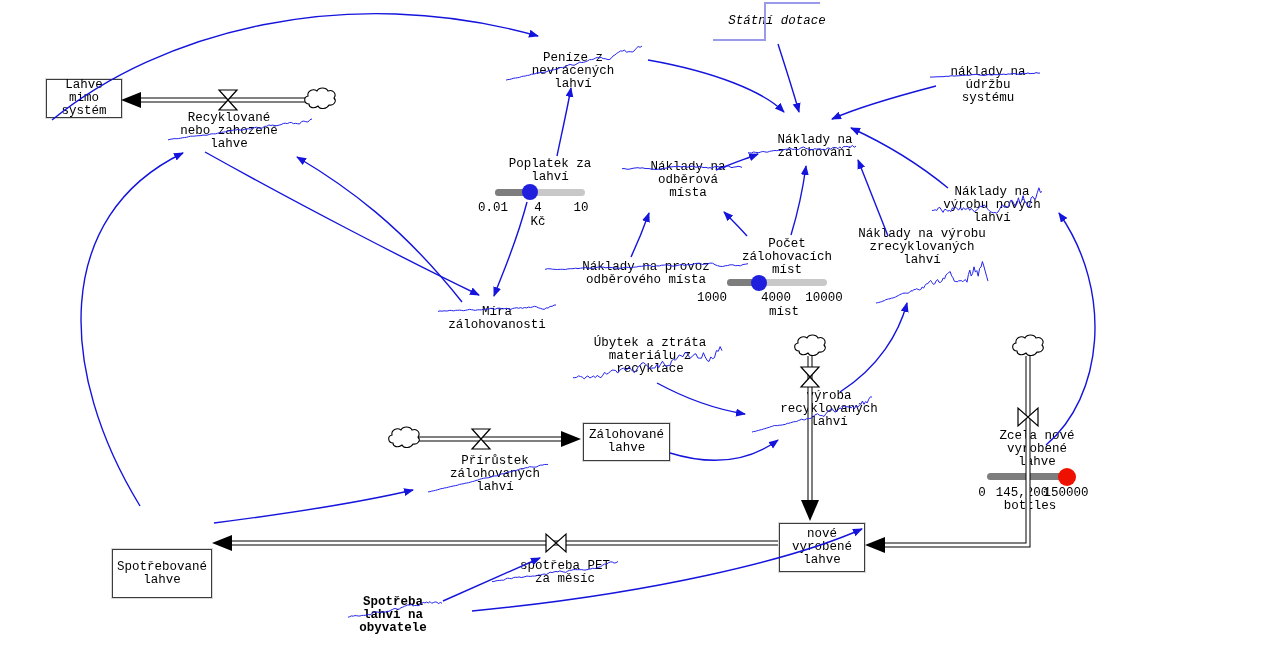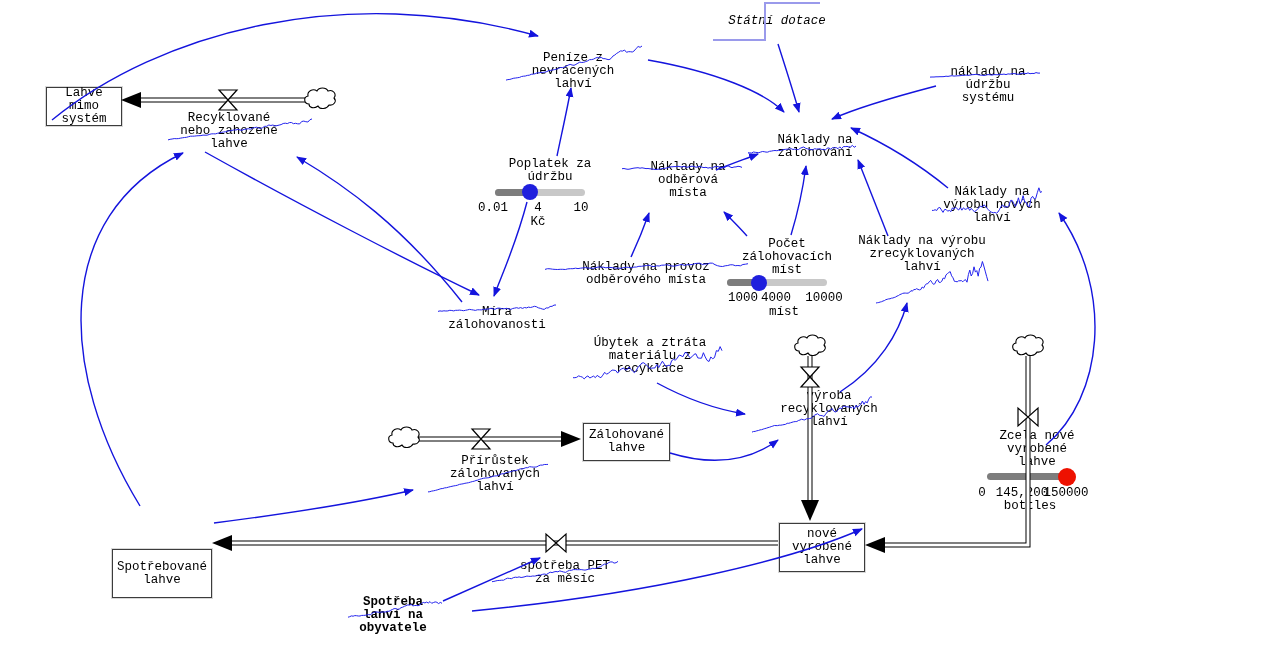--- a/index.html
+++ b/index.html
@@ -21,21 +21,21 @@
   .valve{fill:#fff;stroke:#000;stroke-width:1.2;}
   .cloud{fill:#fff;stroke:#000;stroke-width:1.1;}
   .sq{fill:none;stroke:#2222ee;stroke-width:1;}
   .step{fill:none;stroke:#9a9aeb;stroke-width:2;}
 </style>
 </head>
 <body>
 
 <div id="stage">
 
-  <div class="stock" style="left:46px;top:79px;width:74px;height:37px;margin-top:8px;">Lahve mimo
+  <div class="stock" style="left:46px;top:79px;width:74px;height:37px;">Lahve mimo
 systém</div>
   <div class="stock" style="left:583px;top:423px;width:85px;height:36px;">Zálohované
 lahve</div>
   <div class="stock" style="left:112px;top:509px;width:98px;height:47px;margin-top:40px;">Spotřebované
 lahve</div>
   <div class="stock" style="left:779px;top:523px;width:84px;height:47px;">nové
 vyrobené
 lahve</div>
 
   <div class="lbl" style="left:229px;top:112px;">Recyklované
@@ -57,54 +57,54 @@
   <div class="lbl" style="left:988px;top:66px;">náklady na
 údržbu
 systému</div>
   <div class="lbl" style="left:815px;top:134px;">Náklady na
 zálohování</div>
   <div class="lbl" style="left:688px;top:161px;">Náklady na
 odběrová
 místa</div>
   <div class="lbl" style="left:646px;top:261px;">Náklady na provoz
 odběrového místa</div>
-  <div class="lbl" style="left:922px;top:235px;text-align:center;">Náklady na výrobu
+  <div class="lbl" style="left:922px;top:228px;text-align:center;">Náklady na výrobu
 zrecyklovaných
 lahví</div>
   <div class="lbl" style="left:992px;top:186px;">Náklady na
 výrobu nových
 lahví</div>
   <div class="lbl" style="left:497px;top:306px;">Míra
 zálohovanosti</div>
   <div class="lbl" style="left:650px;top:337px;">Úbytek a ztráta
 materiálu z
 recyklace</div>
   <div class="lbl" style="left:393px;top:596px;font-weight:bold;">Spotřeba
 lahví na
 obyvatele</div>
 
   <div class="lbl" style="left:550px;top:158px;">Poplatek za
-údržbu</div>
+lahví</div>
   <div class="track" style="left:495px;top:189px;width:90px;">
     <div class="fill" style="width:35px;"></div>
   </div>
   <div class="knob blue" style="left:522px;top:184px;"></div>
   <span class="tick" style="left:493px;top:202px;">0.01</span>
   <span class="tick" style="left:538px;top:202px;">4</span>
   <span class="tick" style="left:581px;top:202px;">10</span>
   <span class="tick" style="left:538px;top:216px;">Kč</span>
 
   <div class="lbl" style="left:787px;top:238px;">Počet
 zálohovacích
 míst</div>
   <div class="track" style="left:727px;top:279px;width:100px;">
     <div class="fill" style="width:32px;"></div>
   </div>
   <div class="knob blue" style="left:751px;top:275px;"></div>
-  <span class="tick" style="left:743px;top:292px;text-align:right;">1000</span>
+  <span class="tick" style="left:712px;top:292px;text-align:right;">1000</span>
   <span class="tick" style="left:776px;top:292px;">4000</span>
   <span class="tick" style="left:824px;top:292px;">10000</span>
   <span class="tick" style="left:784px;top:306px;">míst</span>
 
   <div class="lbl" style="left:1037px;top:430px;">Zcela nové
 vyrobené
 lahve</div>
   <div class="track" style="left:987px;top:473px;width:86px;background:#7d7d7d;"></div>
   <div class="knob red" style="left:1058px;top:468px;"></div>
   <span class="tick" style="left:982px;top:487px;">0</span>

